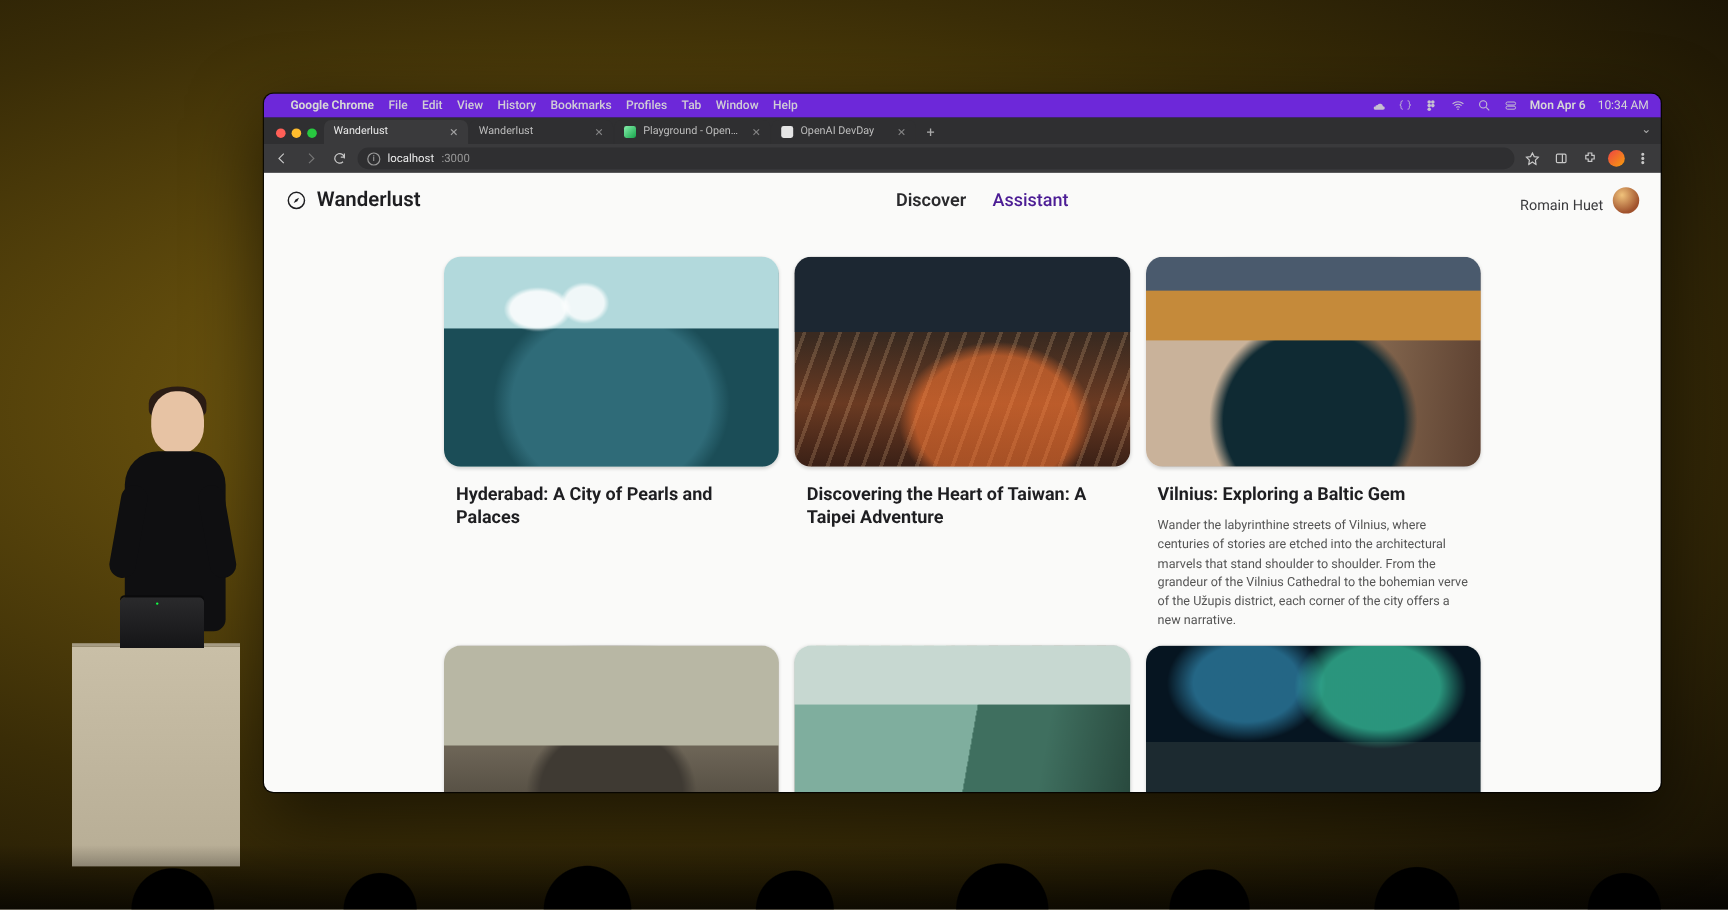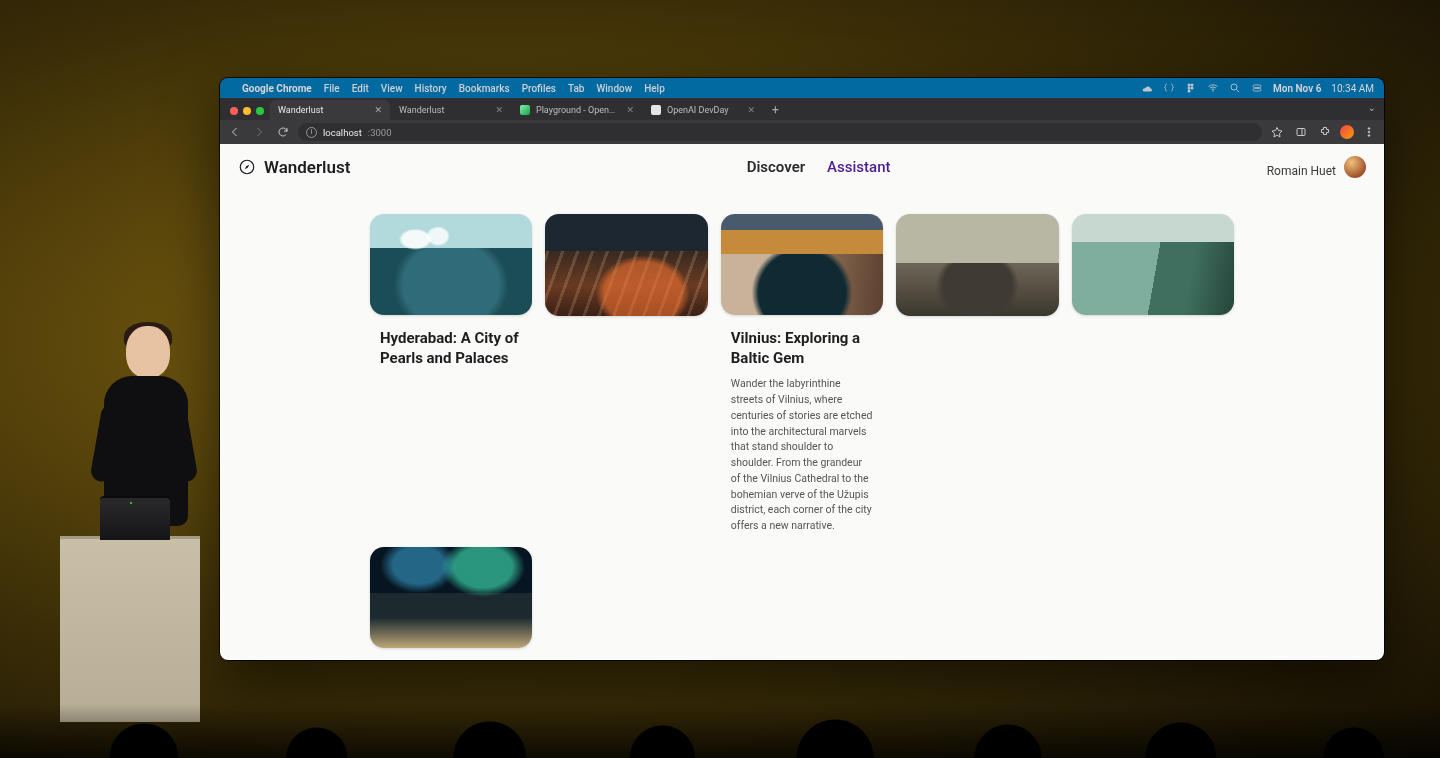--- a/index.html
+++ b/index.html
@@ -29,21 +29,21 @@
     left:220px; top:78px;
     width:1164px; height:582px;
     background:#1a1a1c;
     border-radius:8px;
     overflow:hidden;
     box-shadow: 0 20px 60px rgba(0,0,0,.6), 0 0 0 1px rgba(0,0,0,.8);
   }
 
   
   .mac-menubar {
-    height:20px; background:#0369a1; color:var(--mac-text);
+    height:20px; background:#6d28d9; color:var(--mac-text);
     display:flex; align-items:center; font-size:10px;
     padding:0 10px; gap:12px;
     font-weight:500;
   }
   .mac-menubar .apple-logo { font-size:11px; }
   .mac-menubar .app-name { font-weight:700; }
   .mac-menubar .menu-item { opacity:.95; }
   .mac-menubar .spacer { flex:1; }
   .mac-menubar .right { display:flex; gap:10px; align-items:center; }
   .mac-menubar .right .ico { width:12px; height:12px; display:inline-flex; align-items:center; justify-content:center; opacity:.9;}
@@ -120,21 +120,21 @@
 
   .user-area { margin-left:auto; display:flex; align-items:flex-end; gap:8px; font-size:12px; color:#3a3a3d; }
   .user-area .user-avatar { width:22px; height:22px; border-radius:50%; background:radial-gradient(circle at 35% 30%, #f0c27b, #a0522d 70%); }
 
   
   .content {
     position:absolute; top:46px; left:0; right:0; bottom:0;
     padding: 24px 150px 0 150px;
     overflow:hidden;
   }
-  .grid { display:grid; grid-template-columns: repeat(5, 1fr); column-gap:28px; row-gap:34px;gap:13px; }
+  .grid { display:grid; grid-template-columns: repeat(3, 1fr); column-gap:28px; row-gap:34px;gap:13px; }
   .card { display:flex; flex-direction:column; }
   .card-img {
     width:100%; aspect-ratio: 16/10; border-radius:var(--card-radius);
     background:#888; position:relative; overflow:hidden;
     box-shadow: 0 1px 3px rgba(0,0,0,.15);
   }
   .card-title { margin:14px 10px 0 10px; font-size:15px; font-weight:700; color:var(--text-dark); line-height:1.3; }
   .card-desc { margin:8px 10px 0 10px; font-size:10.5px; line-height:1.5; color:#555; }
 
   
@@ -296,21 +296,21 @@
             <circle cx="10" cy="10" r="6" fill="none" stroke="#d0d0d0" stroke-width="1.8"></circle>
             <line x1="15" y1="15" x2="20" y2="20" stroke="#d0d0d0" stroke-width="1.8"></line>
           </svg>
         </span>
       <span class="ico">
           <svg viewBox="0 0 24 24">
             <rect x="4" y="6" width="16" height="5" rx="2.5" fill="none" stroke="#d0d0d0" stroke-width="1.6"></rect>
             <rect x="4" y="13" width="16" height="5" rx="2.5" fill="none" stroke="#d0d0d0" stroke-width="1.6"></rect>
           </svg>
         </span>
-      <span style="font-weight:600">Mon Nov 6</span>
+      <span style="font-weight:600">Mon Apr 6</span>
       <span style="font-weight:400">10:34 AM</span>
     </span>
   </div>
 
   <div class="tabstrip">
     <div class="traffic">
       <span class="r"></span>
       <span class="y"></span>
       <span class="g"></span>
     </div>
@@ -412,20 +412,21 @@
     <div class="content">
       <div class="grid">
 
         <div class="card">
           <div class="card-img img-hyderabad"></div>
           <div class="card-title">Hyderabad: A City of Pearls and Palaces</div>
         </div>
 
         <div class="card">
           <div class="card-img img-taipei"></div>
+          <div class="card-title">Discovering the Heart of Taiwan: A Taipei Adventure</div>
         </div>
 
         <div class="card">
           <div class="card-img img-vilnius"></div>
           <div class="card-title">Vilnius: Exploring a Baltic Gem</div>
           <div class="card-desc">Wander the labyrinthine streets of Vilnius, where centuries of stories are etched into the architectural marvels that stand shoulder to shoulder. From the grandeur of the Vilnius Cathedral to the bohemian verve of the Užupis district, each corner of the city offers a new narrative.</div>
         </div>
 
         <div class="card">
           <div class="card-img img-castle"></div>

